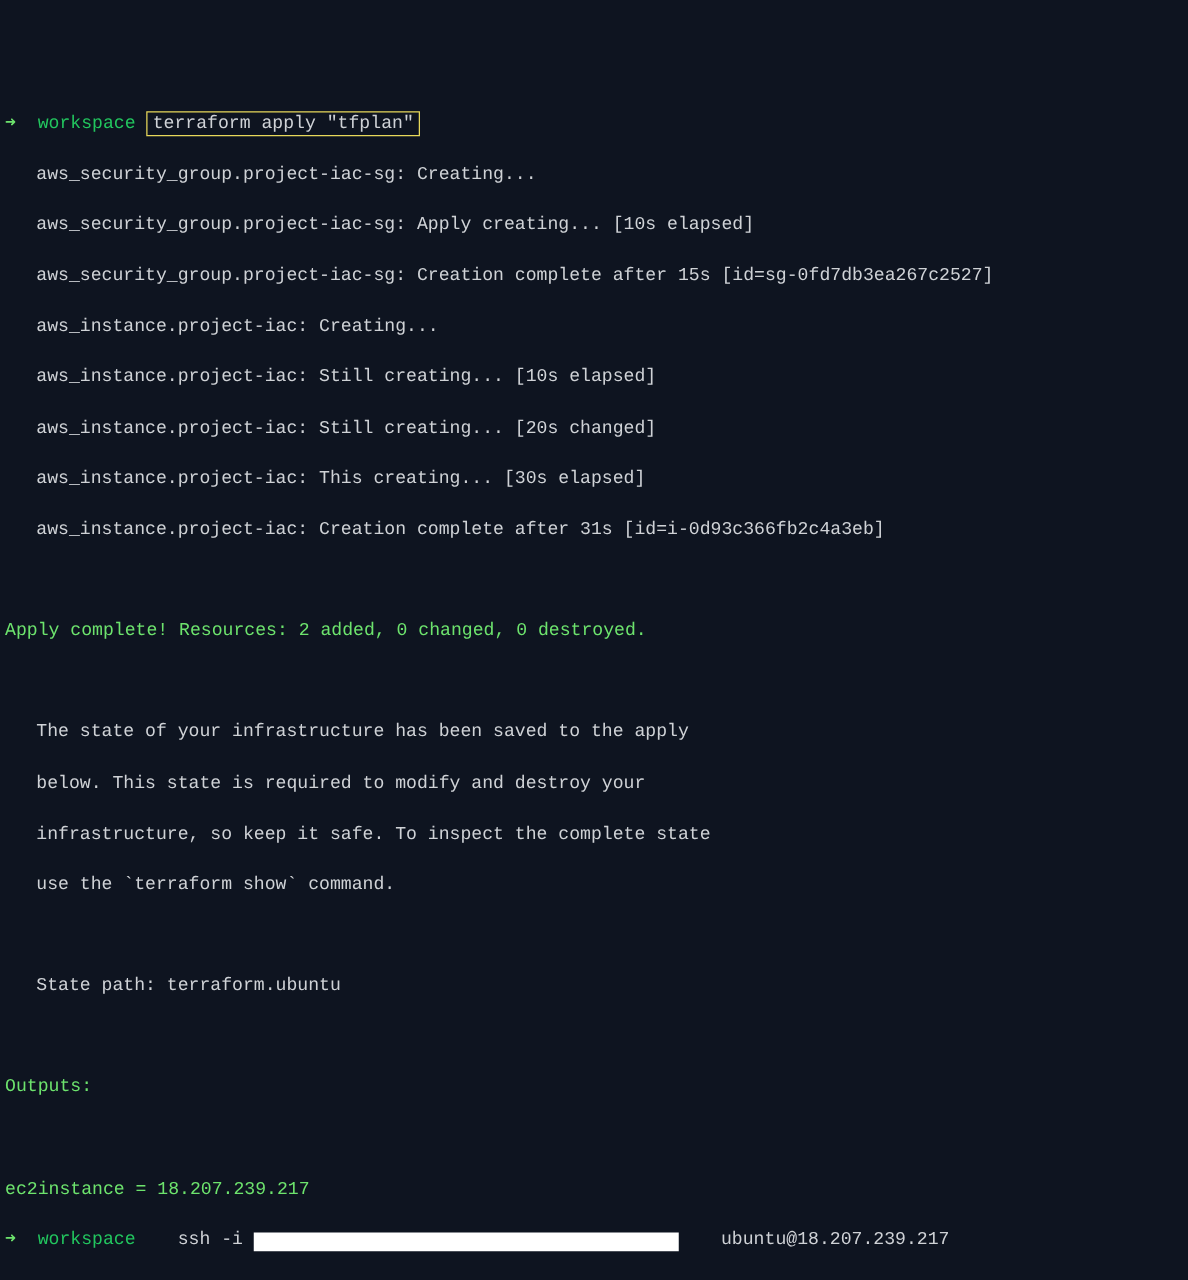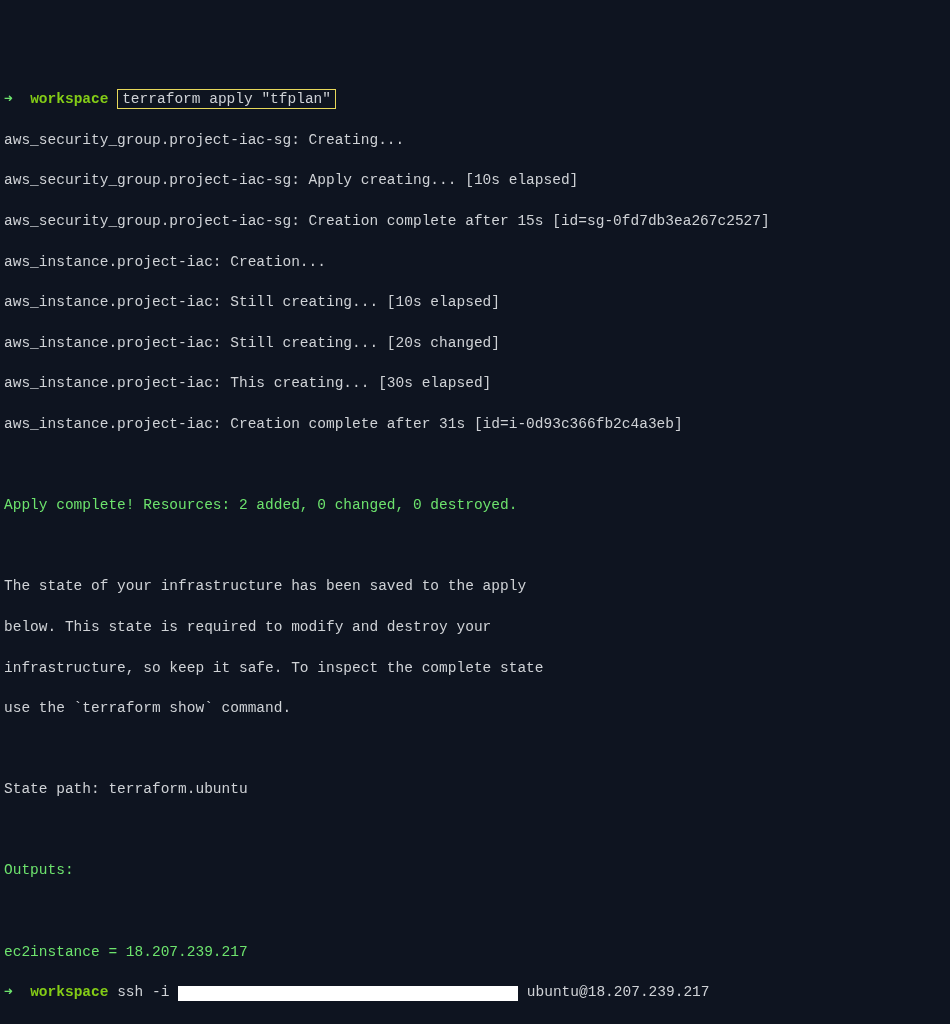--- a/index.html
+++ b/index.html
@@ -8,49 +8,49 @@
     color: #cfd2d6;
     font-family: "Menlo", "Consolas", "Liberation Mono", "Courier New", monospace;
     font-size: 14.5px;
     line-height: 1.4;
     padding: 8px 4px 16px 4px;
     width: 950px;
     white-space: pre;
     overflow-x: hidden;
   }
   .arrow { color: #6de36d; }
-  .cwd { color: #84cc16; font-weight: bold; }
+  .cwd { color: #22c55e; font-weight: normal; }
   .cmd-box {
     border: 1px solid #e7d85a;
     padding: 0 4px;
     display: inline-block;
     color: #cfd2d6;
     line-height: 1.25;
   }
   .green { color: #6de36d; }
-  .white { color: #cfd2d6; }
+  .white { color: #cfd2d6; margin-left: 25px; }
   .redact {
     display: inline-block;
     background: #ffffff;
     height: 1.05em;
     vertical-align: text-bottom;
     margin-bottom: -1px;
   }
   .line { display: block; }
 </style>
 </head>
 <body>
 
 
 
 <span class="line"><span class="arrow">➜</span>  <span class="cwd">workspace</span> <span class="cmd-box">terraform apply "tfplan"</span></span>
 <span class="line white">aws_security_group.project-iac-sg: Creating...</span>
 <span class="line white">aws_security_group.project-iac-sg: Apply creating... [10s elapsed]</span>
 <span class="line white">aws_security_group.project-iac-sg: Creation complete after 15s [id=sg-0fd7db3ea267c2527]</span>
-<span class="line white">aws_instance.project-iac: Creation...</span>
+<span class="line white">aws_instance.project-iac: Creating...</span>
 <span class="line white">aws_instance.project-iac: Still creating... [10s elapsed]</span>
 <span class="line white">aws_instance.project-iac: Still creating... [20s changed]</span>
 <span class="line white">aws_instance.project-iac: This creating... [30s elapsed]</span>
 <span class="line white">aws_instance.project-iac: Creation complete after 31s [id=i-0d93c366fb2c4a3eb]</span>
 <span class="line"> </span>
 <span class="line green">Apply complete! Resources: 2 added, 0 changed, 0 destroyed.</span>
 <span class="line"> </span>
 <span class="line white">The state of your infrastructure has been saved to the apply</span>
 <span class="line white">below. This state is required to modify and destroy your</span>
 <span class="line white">infrastructure, so keep it safe. To inspect the complete state</span>

